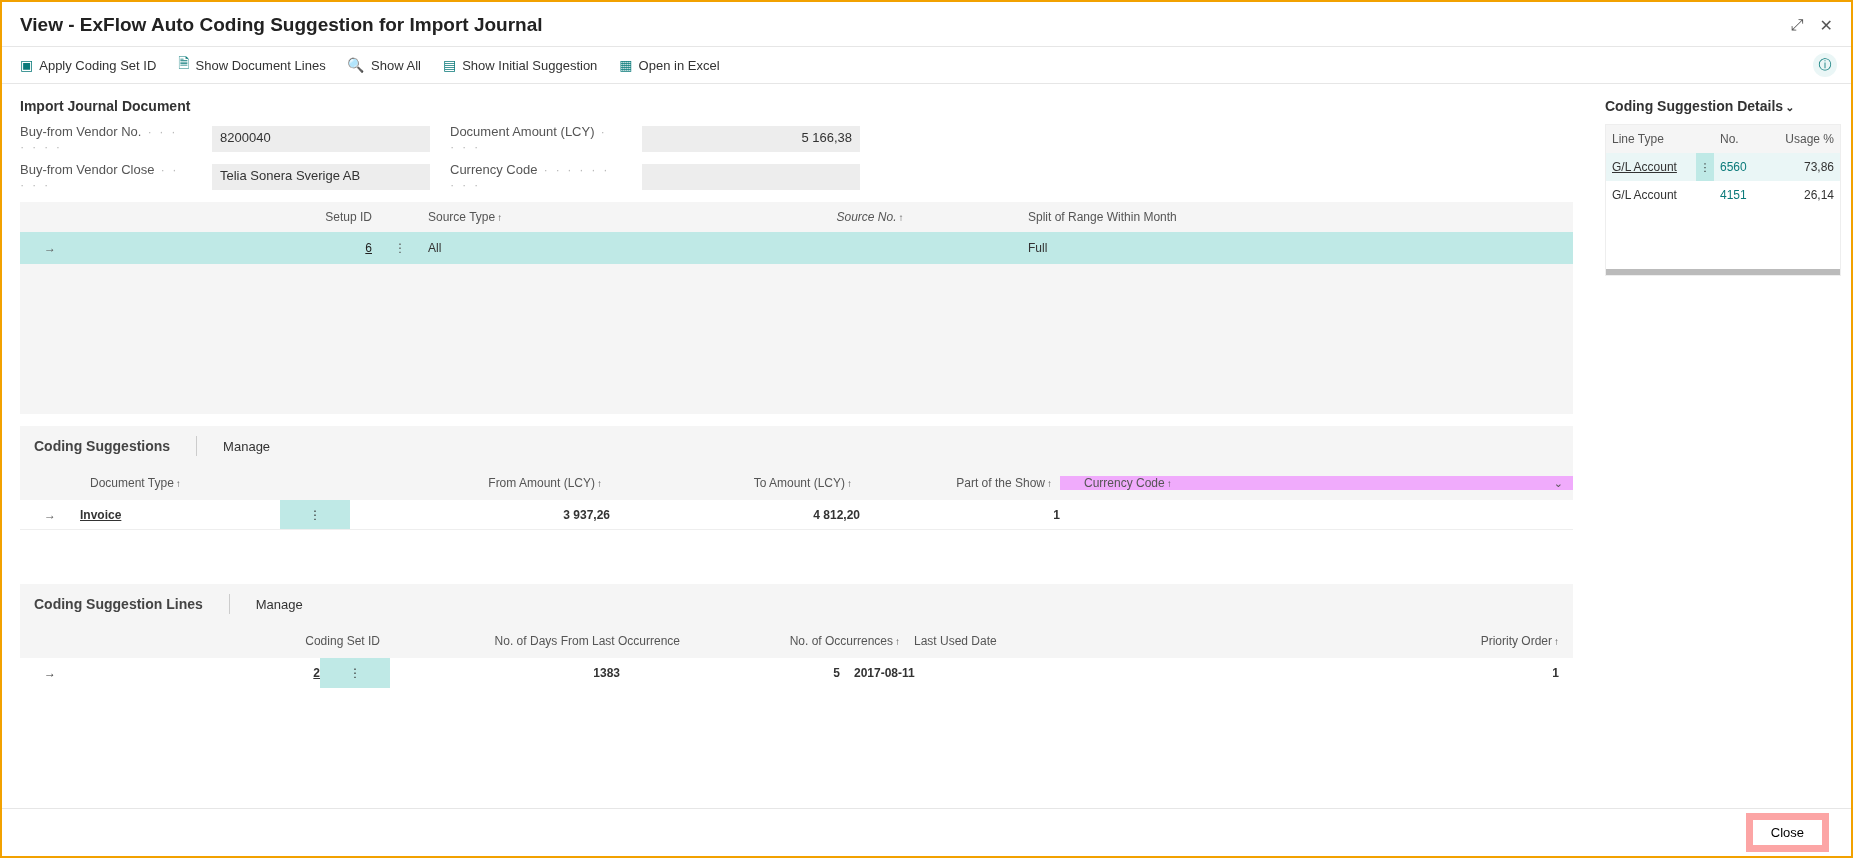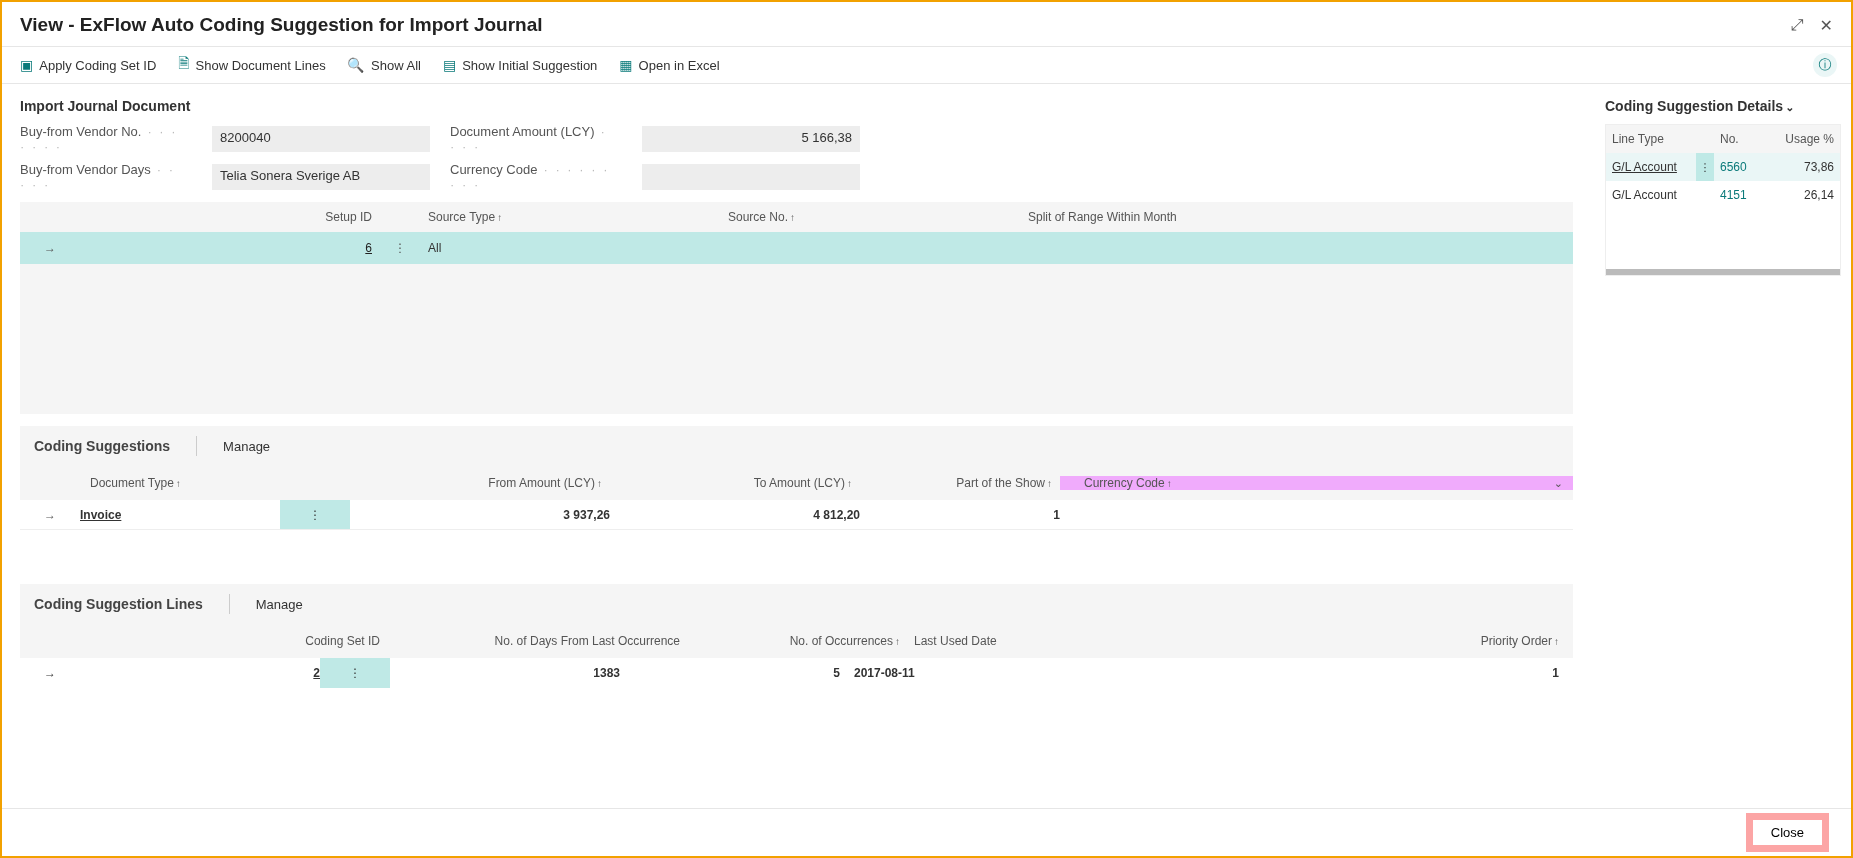--- a/index.html
+++ b/index.html
@@ -142,21 +142,21 @@
     height: 32px;
   }
   .grid-row.selected { background: #bfe9e6; }
   .grid .cell { padding: 0 8px; }
   .cell.arrow { width: 60px; text-align: center; color: #555; }
   .cell.act { width: 40px; text-align:center; color:#555; cursor:pointer; position:relative; }
   .cell a.link { color: #222; text-decoration: underline; cursor: pointer; }
   .sort { font-size: 10px; margin-left: 2px; }
   .g1-setup { width: 300px; text-align:right; }
   .g1-src  { width: 300px; }
-  .g1-srcno{ width: 300px; text-align:left;}
+  .g1-srcno{ width: 300px; text-align:center;font-style:italic;}
   .g1-split{ flex:1; }
 
   .grid-empty { background: #f5f5f5; height: 150px; }
 
   .subpanel {
     background: #f5f5f5;
     margin-top: 12px;
   }
   .subhead {
     display: flex;
@@ -268,21 +268,21 @@
           <label><span>Buy-from Vendor No.</span><span class="dots">· · · · · · ·</span></label>
           <div class="val">8200040</div>
         </div>
         <div class="field">
           <label><span>Document Amount (LCY)</span><span class="dots">· · · ·</span></label>
           <div class="val num">5 166,38</div>
         </div>
       </div>
       <div class="field-row">
         <div class="field">
-          <label><span>Buy-from Vendor Days</span><span class="dots">· · · · ·</span></label>
+          <label><span>Buy-from Vendor Close</span><span class="dots">· · · · ·</span></label>
           <div class="val">Telia Sonera Sverige AB</div>
         </div>
         <div class="field">
           <label><span>Currency Code</span><span class="dots">· · · · · · · · ·</span></label>
           <div class="val"></div>
         </div>
       </div>
 
       <div class="grid">
         <div class="grid-header">
@@ -292,20 +292,21 @@
           <div class="cell g1-src"><span>Source Type</span><span class="sort">↑</span></div>
           <div class="cell g1-srcno"><span>Source No.</span><span class="sort">↑</span></div>
           <div class="cell g1-split">Split of Range Within Month</div>
         </div>
         <div class="grid-row selected">
           <div class="cell arrow">→</div>
           <div class="cell g1-setup"><a class="link">6</a></div>
           <div class="cell act">⋮</div>
           <div class="cell g1-src">All</div>
           <div class="cell g1-srcno"></div>
+          <div class="cell g1-split">Full</div>
         </div>
         <div class="grid-empty"></div>
       </div>
 
       <div class="subpanel">
         <div class="subhead">
           <span class="name">Coding Suggestions</span>
           <span class="divider"></span>
           <span class="mgmt">Manage</span>
         </div>

